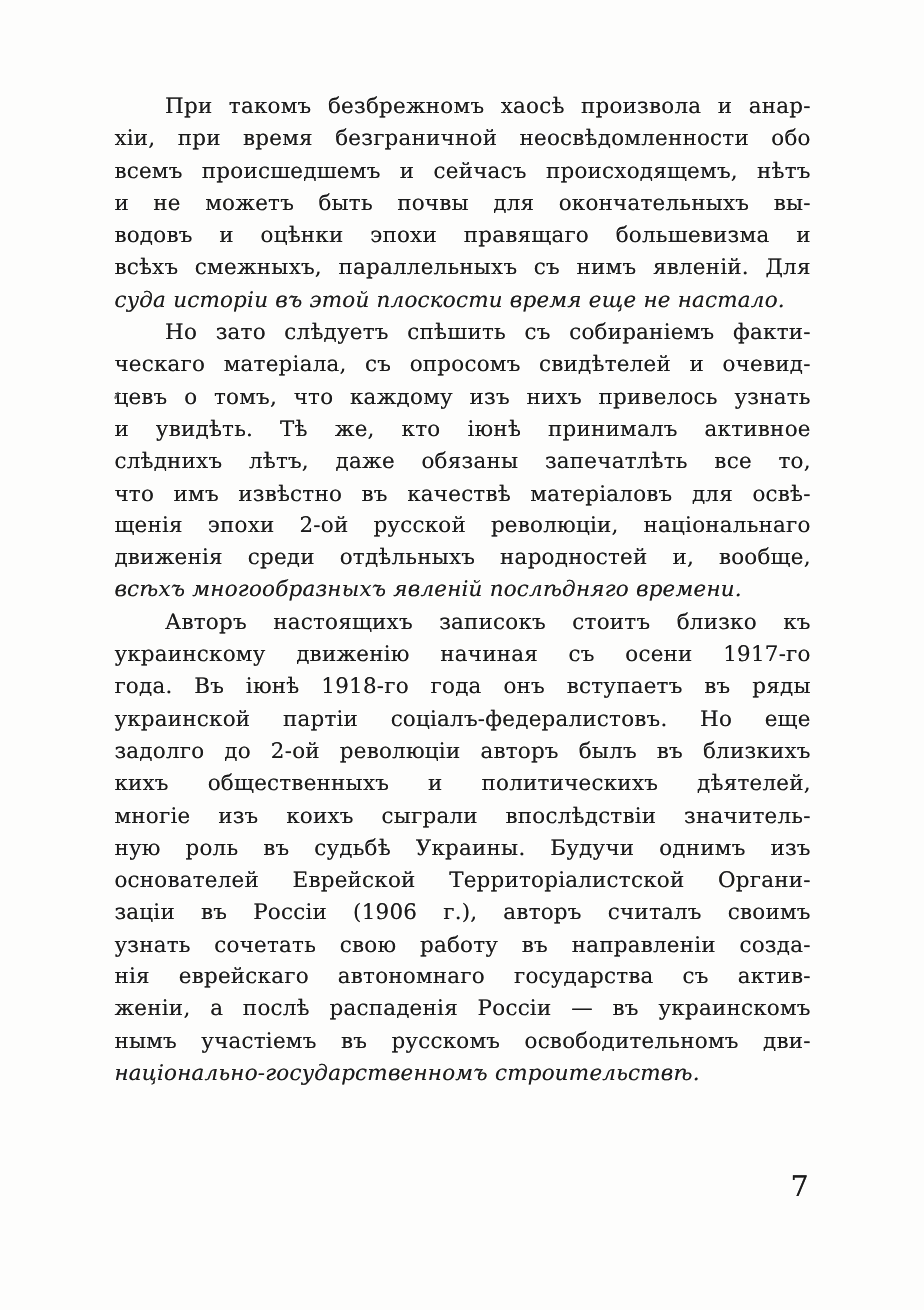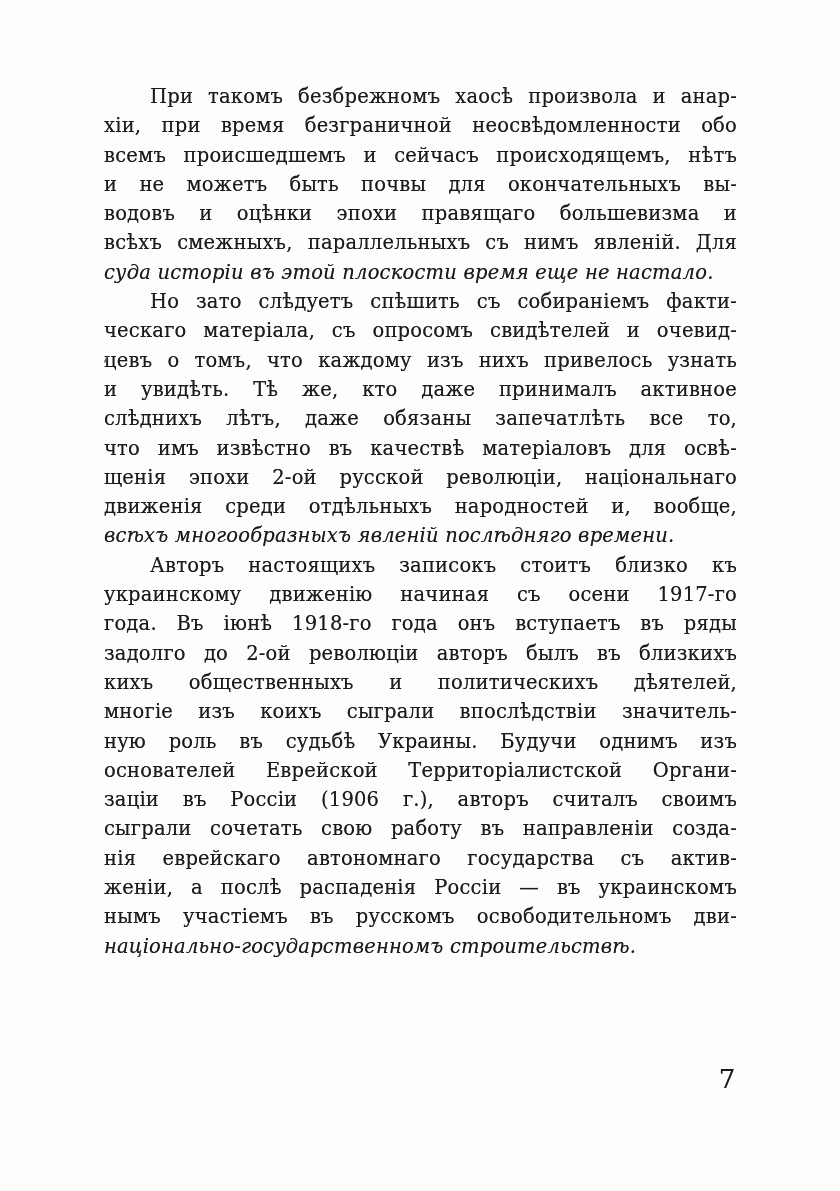--- a/index.html
+++ b/index.html
@@ -76,38 +76,39 @@
         <div class="line">всемъ происшедшемъ и сейчасъ происходящемъ, нѣтъ</div>
         <div class="line">и не можетъ быть почвы для окончательныхъ вы-</div>
         <div class="line">водовъ и оцѣнки эпохи правящаго большевизма и</div>
         <div class="line">всѣхъ смежныхъ, параллельныхъ съ нимъ явленій. Для</div>
         <div class="line last">суда исторіи въ этой плоскости время еще не настало.</div>
       </div>
       <div class="paragraph">
         <div class="line first">Но зато слѣдуетъ спѣшить съ собираніемъ факти-</div>
         <div class="line">ческаго матеріала, съ опросомъ свидѣтелей и очевид-</div>
         <div class="line">цевъ о томъ, что каждому изъ нихъ привелось узнать</div>
-        <div class="line">и увидѣть. Тѣ же, кто даже принималъ активное</div>
+        <div class="line">и увидѣть. Тѣ же, кто іюнѣ принималъ активное</div>
         <div class="line">слѣднихъ лѣтъ, даже обязаны запечатлѣть все то,</div>
         <div class="line">что имъ извѣстно въ качествѣ матеріаловъ для освѣ-</div>
         <div class="line">щенія эпохи 2-ой русской революціи, національнаго</div>
         <div class="line">движенія среди отдѣльныхъ народностей и, вообще,</div>
         <div class="line last">всѣхъ многообразныхъ явленій послѣдняго времени.</div>
       </div>
       <div class="paragraph">
         <div class="line first">Авторъ настоящихъ записокъ стоитъ близко къ</div>
         <div class="line">украинскому движенію начиная съ осени 1917-го</div>
         <div class="line">года. Въ іюнѣ 1918-го года онъ вступаетъ въ ряды</div>
+        <div class="line">украинской партіи соціалъ-федералистовъ. Но еще</div>
         <div class="line">задолго до 2-ой революціи авторъ былъ въ близкихъ</div>
         <div class="line">кихъ общественныхъ и политическихъ дѣятелей,</div>
         <div class="line">многіе изъ коихъ сыграли впослѣдствіи значитель-</div>
         <div class="line">ную роль въ судьбѣ Украины. Будучи однимъ изъ</div>
         <div class="line">основателей Еврейской Территоріалистской Органи-</div>
         <div class="line">заціи въ Россіи (1906 г.), авторъ считалъ своимъ</div>
-        <div class="line">сыграли сочетать свою работу въ направленіи созда-</div>
+        <div class="line">узнать сочетать свою работу въ направленіи созда-</div>
         <div class="line">нія еврейскаго автономнаго государства съ актив-</div>
         <div class="line">женіи, а послѣ распаденія Россіи — въ украинскомъ</div>
         <div class="line">нымъ участіемъ въ русскомъ освободительномъ дви-</div>
         <div class="line last">національно-государственномъ строительствѣ.</div>
       </div>
     </div>
   <div class="speck"></div>
   <div class="page-number">7</div>
 </div>
 

